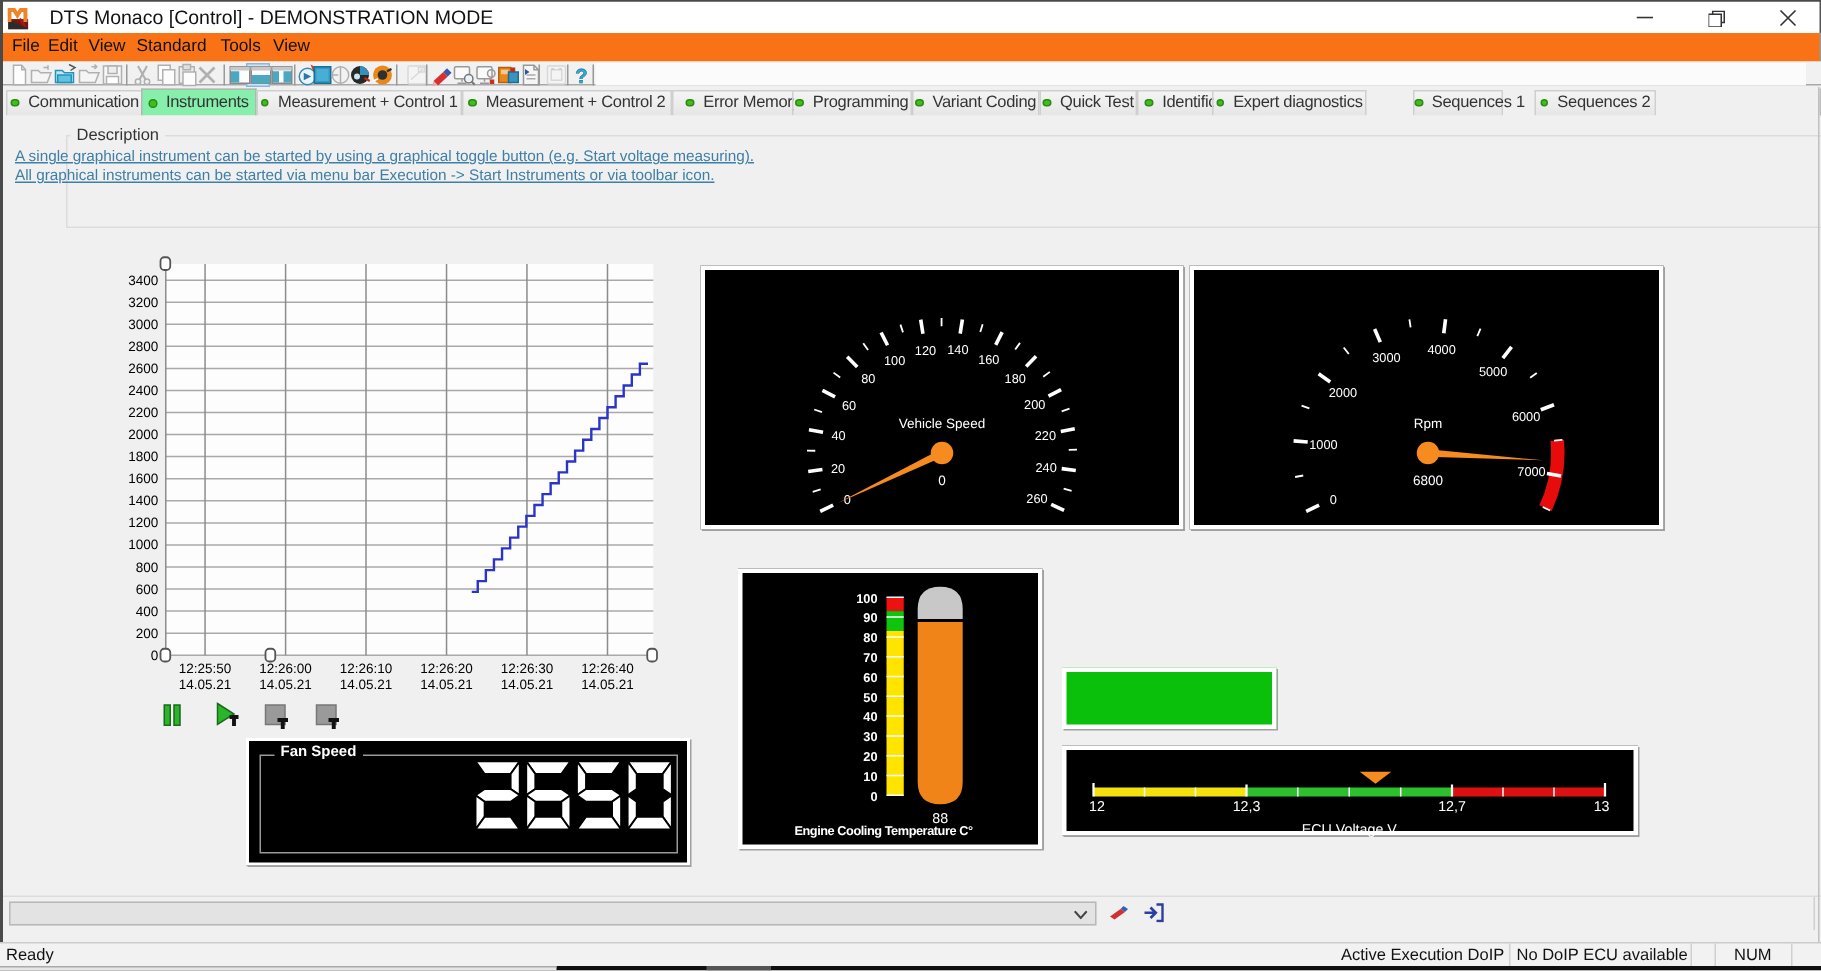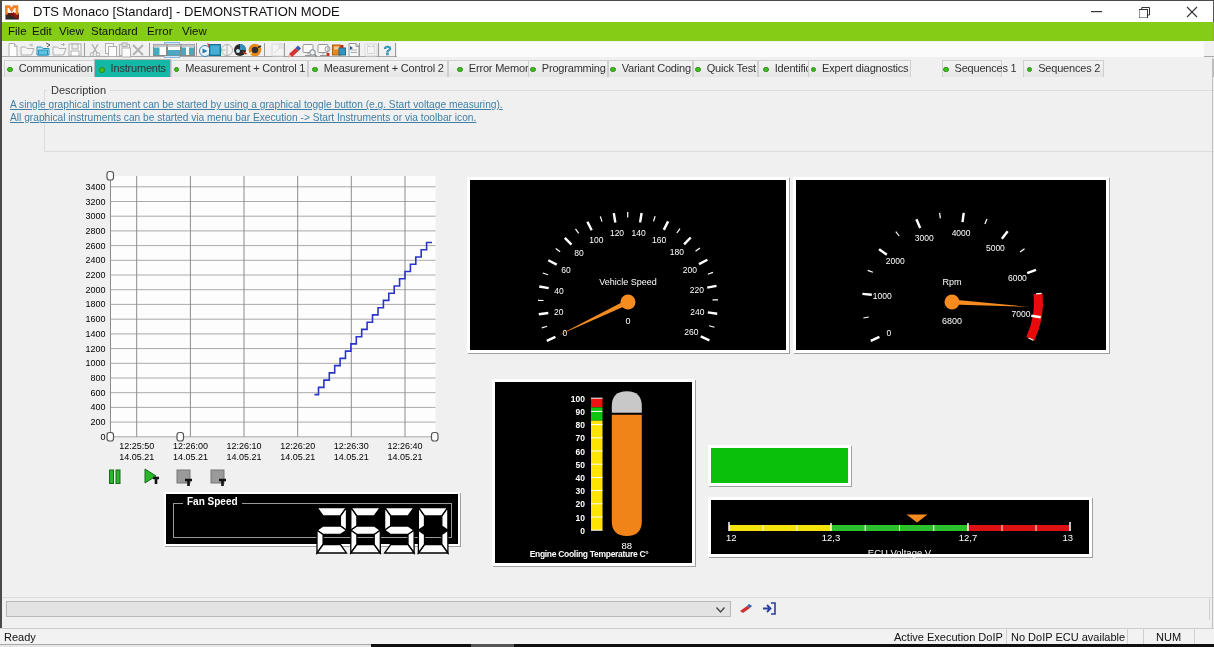--- a/index.html
+++ b/index.html
@@ -1,27 +1,27 @@
 <!DOCTYPE html>
 <html><head><meta charset="utf-8"><style>
 * { margin:0; padding:0; box-sizing:border-box; }
 body { width:1214px; height:647px; font-family:"Liberation Sans", sans-serif; background:#f0f0f0; position:relative; overflow:hidden; }
 .abs { position:absolute; }
 .titlebar { left:0; top:0; width:100%; height:22px; background:#ffffff; border-left:1px solid #555; border-top:1px solid #555; border-right:1px solid #555;}
 .title { left:32px; top:3px; font-size:13px; color:#111; }
-.menubar { left:0; top:22px; width:100%; height:19px; background:#84cc16; border-left:1px solid #999; border-right:1px solid #999;}
+.menubar { left:0; top:22px; width:100%; height:19px; background:#f97316; border-left:1px solid #999; border-right:1px solid #999;}
 .menu { position:absolute; top:2.5px; font-size:11.5px; color:#111; }
 .toolbar { left:0; top:41px; width:100%; height:16px; background:#f1f1f1; border-bottom:1px solid #a8a8a8; }
 .tbi { position:absolute; top:1px; }
 .cbtn { position:absolute; }
 .tbi-sel { position:absolute; left:164px; top:0.5px; width:15.5px; height:16px; background:#cfe4f7; border:1px solid #88b8e0;}
 .tsep { position:absolute; top:1.5px; width:1px; height:14px; background:#999; }
 .tabrow { left:0; top:59px; width:100%; height:18px; background:#f0f0f0; border-left:1px solid #bbb; border-right:1px solid #bbb;}
 .tab { position:absolute; top:1px; height:17px; background:linear-gradient(#f4f4f4,#e6e6e6); border:1px solid #cfcfcf; border-bottom:none; font-size:11px; letter-spacing:-0.2px; color:#333; padding-top:0.5px; text-align:center; white-space:nowrap; }
-.tab.active { background:#14b8a6; top:0px; height:18px; border-color:#b5b5b5; padding-top:2px; }
+.tab.active { background:#86efac; top:0px; height:18px; border-color:#b5b5b5; padding-top:2px; }
 .dot { display:inline-block; width:5.5px; height:5.5px; border-radius:50%; background:#3fbf1f; border:1.5px solid #2d8a10; margin-right:6px; vertical-align:-0.5px; }
 .main { left:1px; top:77px; width:1212px; height:550px; background:#f0f0f0; }
 .descbox { position:absolute; left:7px; top:13px; width:1198px; height:62px; border:1px solid #dcdcdc;margin-left:36px; }
 .desclabel { position:absolute; left:2px; top:-7px; background:#f0f0f0; padding:0 4px; font-size:11px; color:#333; }
 .link { position:absolute; left:9px; font-size:10.2px; color:#3f7fa6; text-decoration:underline; white-space:nowrap; }
 .panel { position:absolute; background:#000; border:3px solid #fff; box-shadow:1px 1px 0 #a0a0a0; }
 .greenpanel { position:absolute; background:#0ac00a; border:3px solid #fff; box-shadow:1px 1px 0 #a0a0a0; }
 .combo { position:absolute; left:5px; top:524px; width:725px; height:16px; background:#e3e3e3; border:1px solid #b8b8b8; }
 .combo:after { content:""; }
 .field { position:absolute; left:786px; top:524px; width:419px; height:19px; background:#f7f7f7; border-top:1px solid #e5e5e5; font-size:10.5px; color:#222; padding:3px 0 0 6px; }
@@ -29,38 +29,38 @@
 .bstrip { left:0; top:644px; width:100%; height:3px; background:#101010; }
 svg text { font-family:"Liberation Sans", sans-serif; }
 </style></head><body>
 <div class="abs titlebar">
  <svg class="abs" style="left:4px;top:3px" width="15" height="16" viewBox="0 0 16 18">
       <rect x="0" y="10" width="15" height="7.5" fill="#2e2a28"></rect>
       <path d="M0 10 L15 17 L15 10 Z" fill="#7a1410"></path>
       <path d="M1 12 V3 h3.5 l2.5 4 2.5 -4 H13 v9" fill="none" stroke="#f08428" stroke-width="3"></path>
       <path d="M12 16 L8 10 l1.5 -1 4 6 z" fill="#a01812"></path>
     </svg>
- <div class="abs title">DTS Monaco [Standard] - DEMONSTRATION MODE</div>
+ <div class="abs title">DTS Monaco [Control] - DEMONSTRATION MODE</div>
  <svg class="abs" style="left:1090px;top:10px" width="11" height="2">
       <rect width="11" height="1.2" fill="#333"></rect>
     </svg>
  <svg class="abs" style="left:1138px;top:6px" width="11" height="11" viewBox="0 0 11 11">
       <rect x="0" y="2.5" width="8.5" height="8.5" fill="none" stroke="#333"></rect>
       <path d="M2.8 2.5 V0.5 H10.5 V8 H8.5" fill="none" stroke="#333"></path>
     </svg>
  <svg class="abs" style="left:1185px;top:5px" width="12" height="12" viewBox="0 0 12 12">
       <path d="M1 1 L11 11 M11 1 L1 11" stroke="#333" stroke-width="1.1"></path>
     </svg>
 </div>
 <div class="abs menubar">
  <div class="menu" style="left:7px">File</div>
  <div class="menu" style="left:31px">Edit</div>
  <div class="menu" style="left:58px">View</div>
  <div class="menu" style="left:90px">Standard</div>
- <div class="menu" style="left:146px">Error</div>
+ <div class="menu" style="left:146px">Tools</div>
  <div class="menu" style="left:181px">View</div>
 </div>
 <div class="abs toolbar">
     <div style="position:absolute;left:397px;top:0.5px;width:807px;height:15.5px;background:#fbfbfb"></div>
     <div class="tbi-sel"></div>
     <svg class="tbi" style="left:5px" width="16" height="16" viewBox="0 0 16 16">
       <path d="M4 1.5 h5.5 l2.5 3 v10 h-8 z" fill="#fdfdfd" stroke="#b0b0b0"></path>
       <path d="M9.5 1.5 v3 h2.5" fill="none" stroke="#b0b0b0"></path>
     </svg>
     <svg class="tbi" style="left:20px" width="16" height="16" viewBox="0 0 16 16">
@@ -365,21 +365,21 @@
         <text x="165.1" y="56.1" fill="#fff" font-size="8.5" text-anchor="middle">4000</text>
         <text x="199.4" y="70.5" fill="#fff" font-size="8.5" text-anchor="middle">5000</text>
         <text x="221.4" y="100.5" fill="#fff" font-size="8.5" text-anchor="middle">6000</text>
         <text x="225.0" y="137.4" fill="#fff" font-size="8.5" text-anchor="middle">7000</text>
         <text x="156" y="105" fill="#fff" font-size="9" text-anchor="middle">Rpm</text>
         <text x="156" y="143.5" fill="#fff" font-size="9" text-anchor="middle">6800</text>
         <polygon points="156.2,119.5 155.8,124.5 232.8,126.9" fill="#f68b1f"></polygon>
         <circle cx="156" cy="122" r="7.5" fill="#f68b1f"></circle>
       </svg>
  </div>
- <div class="panel" style="left:163px;top:415px;width:296px;height:54px;border-width:2px">
+ <div class="panel" style="left:163px;top:415px;width:296px;height:85px;border-width:2px">
    <div style="position:absolute;left:7px;top:9px;right:6px;bottom:6px;border:1px solid #999"></div>
    <div style="position:absolute;left:17px;top:2px;background:#000;padding:0 4px;color:#fff;font-size:10px;font-weight:bold">Fan Speed</div>
    <svg style="position:absolute;left:0;top:0" width="292" height="69" viewBox="0 0 292 69">
         <polygon points="151.0,13.5 180.5,13.5 174.4,22.0 157.1,22.0" fill="#fff" stroke="#000" stroke-width="1.3"></polygon>
         <polygon points="180.5,13.5 180.5,36.2 174.4,32.0 174.4,22.0" fill="#fff" stroke="#000" stroke-width="1.3"></polygon>
         <polygon points="151.0,36.2 157.1,32.0 174.4,32.0 180.5,36.2 174.4,40.5 157.1,40.5" fill="#fff" stroke="#000" stroke-width="1.3"></polygon>
         <polygon points="151.0,36.2 157.1,40.5 157.1,50.5 151.0,59.0" fill="#fff" stroke="#000" stroke-width="1.3"></polygon>
         <polygon points="151.0,59.0 180.5,59.0 174.4,50.5 157.1,50.5" fill="#fff" stroke="#000" stroke-width="1.3"></polygon>
         <polygon points="184.8,13.5 214.3,13.5 208.2,22.0 190.9,22.0" fill="#fff" stroke="#000" stroke-width="1.3"></polygon>
         <polygon points="184.8,13.5 190.9,22.0 190.9,32.0 184.8,36.2" fill="#fff" stroke="#000" stroke-width="1.3"></polygon>

